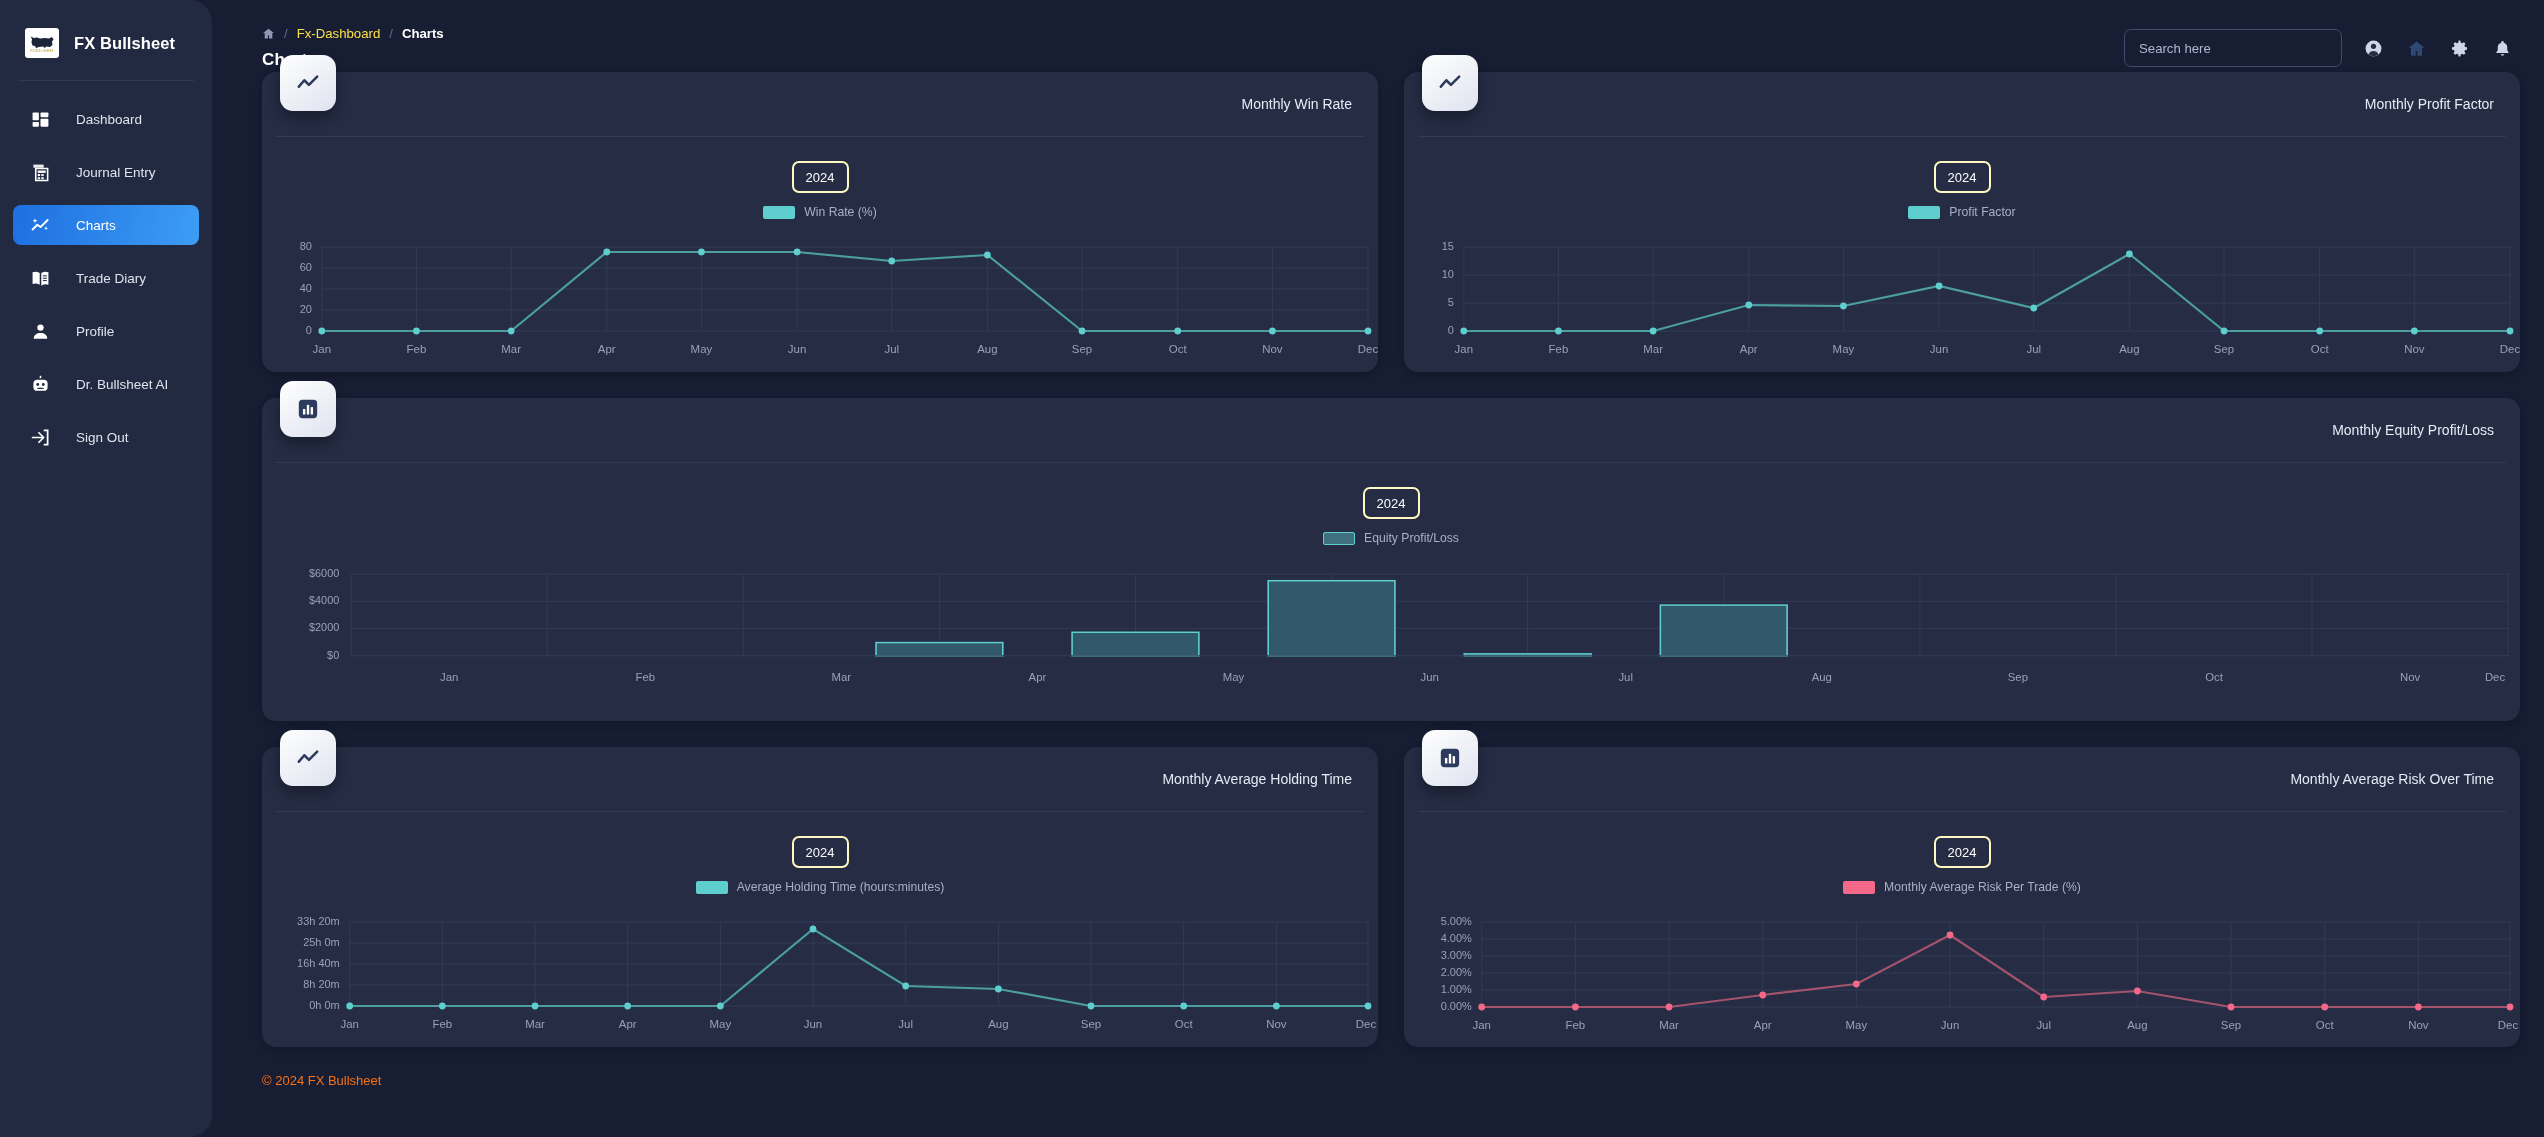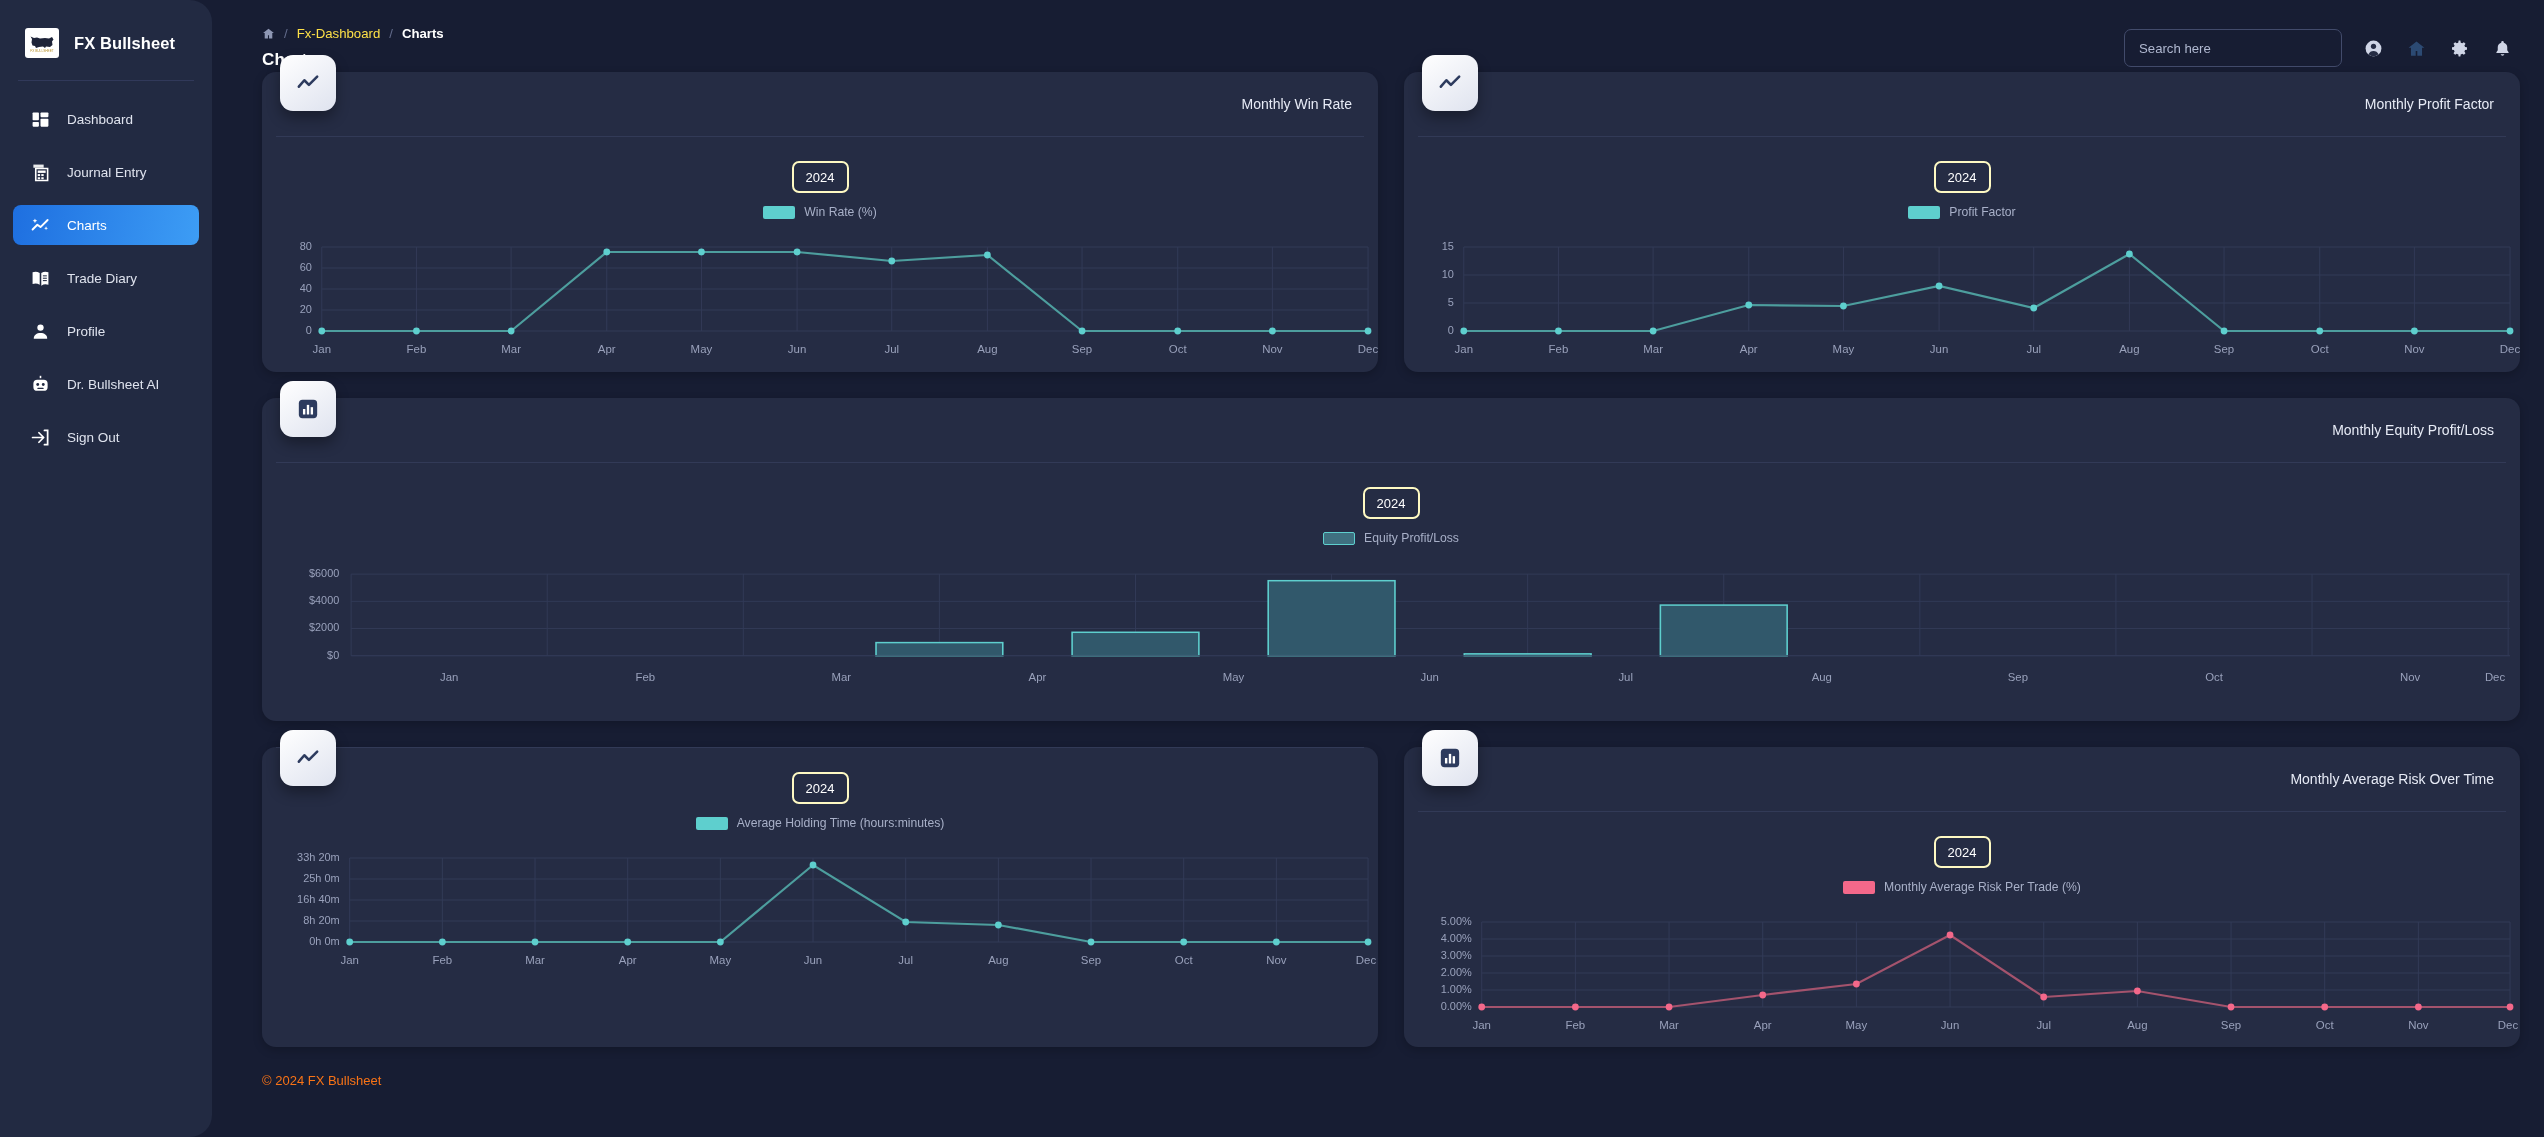--- a/index.html
+++ b/index.html
@@ -25,21 +25,21 @@
     width: 34px; height: 30px; background: #fff; border-radius: 3px;
     display: flex; align-items: center; justify-content: center;
     flex-direction: column; overflow: hidden; position: relative;
   }
   .brand-logo .bull { width: 24px; height: 13px; fill: #1d2338; margin-top: 2px; }
   .brand-name { color: #fff; font-size: 16.5px; font-weight: bold; letter-spacing: .1px; }
   .brand-rule { height: 1px; background: #31395a; margin: 0 18px 18px 18px; }
 
   .nav { padding: 0 13px; }
   .nav-item {
-    display: flex; align-items: center; gap: 17px;
+    display: flex; align-items: center; gap: 26px;
     height: 40px; padding-left: 18px; margin-bottom: 13px;
     border-radius: 8px; cursor: pointer;
     color: #dfe3ee; font-size: 13.5px;
   }
   .nav-item.active {
     background: linear-gradient(100deg, #1e6fe0 0%, #3d9df5 100%);
     color: #fff;
   }
   .nav-item .ico { width: 19px; height: 19px; display: block; flex: 0 0 19px; }
   .nav-item .ico svg { width: 19px; height: 19px; fill: #fff; display: block; }
@@ -475,20 +475,23 @@
         </div>
       </div>
     </section>
 
     <section class="card half">
       <div class="card-badge">
         <svg viewBox="0 0 24 24">
             <path d="M2 16 L8 9 L13 14 L22 5" stroke="#2d3b5e" stroke-width="2.8" fill="none" stroke-linecap="round" stroke-linejoin="round"></path>
           </svg>
       </div>
+      <div class="card-head">
+        <div class="card-title">Monthly Average Holding Time</div>
+      </div>
       <div class="card-rule"></div>
       <div class="card-body">
         <div class="year-select">2024</div>
         <div class="legend">
           <span class="legend-swatch" style="background:#5ecfce"></span>
           <span class="legend-label">Average Holding Time (hours:minutes)</span>
         </div>
         <div class="plot">
           <svg viewBox="0 0 1120 132" preserveAspectRatio="none" height="132">
             <g>

